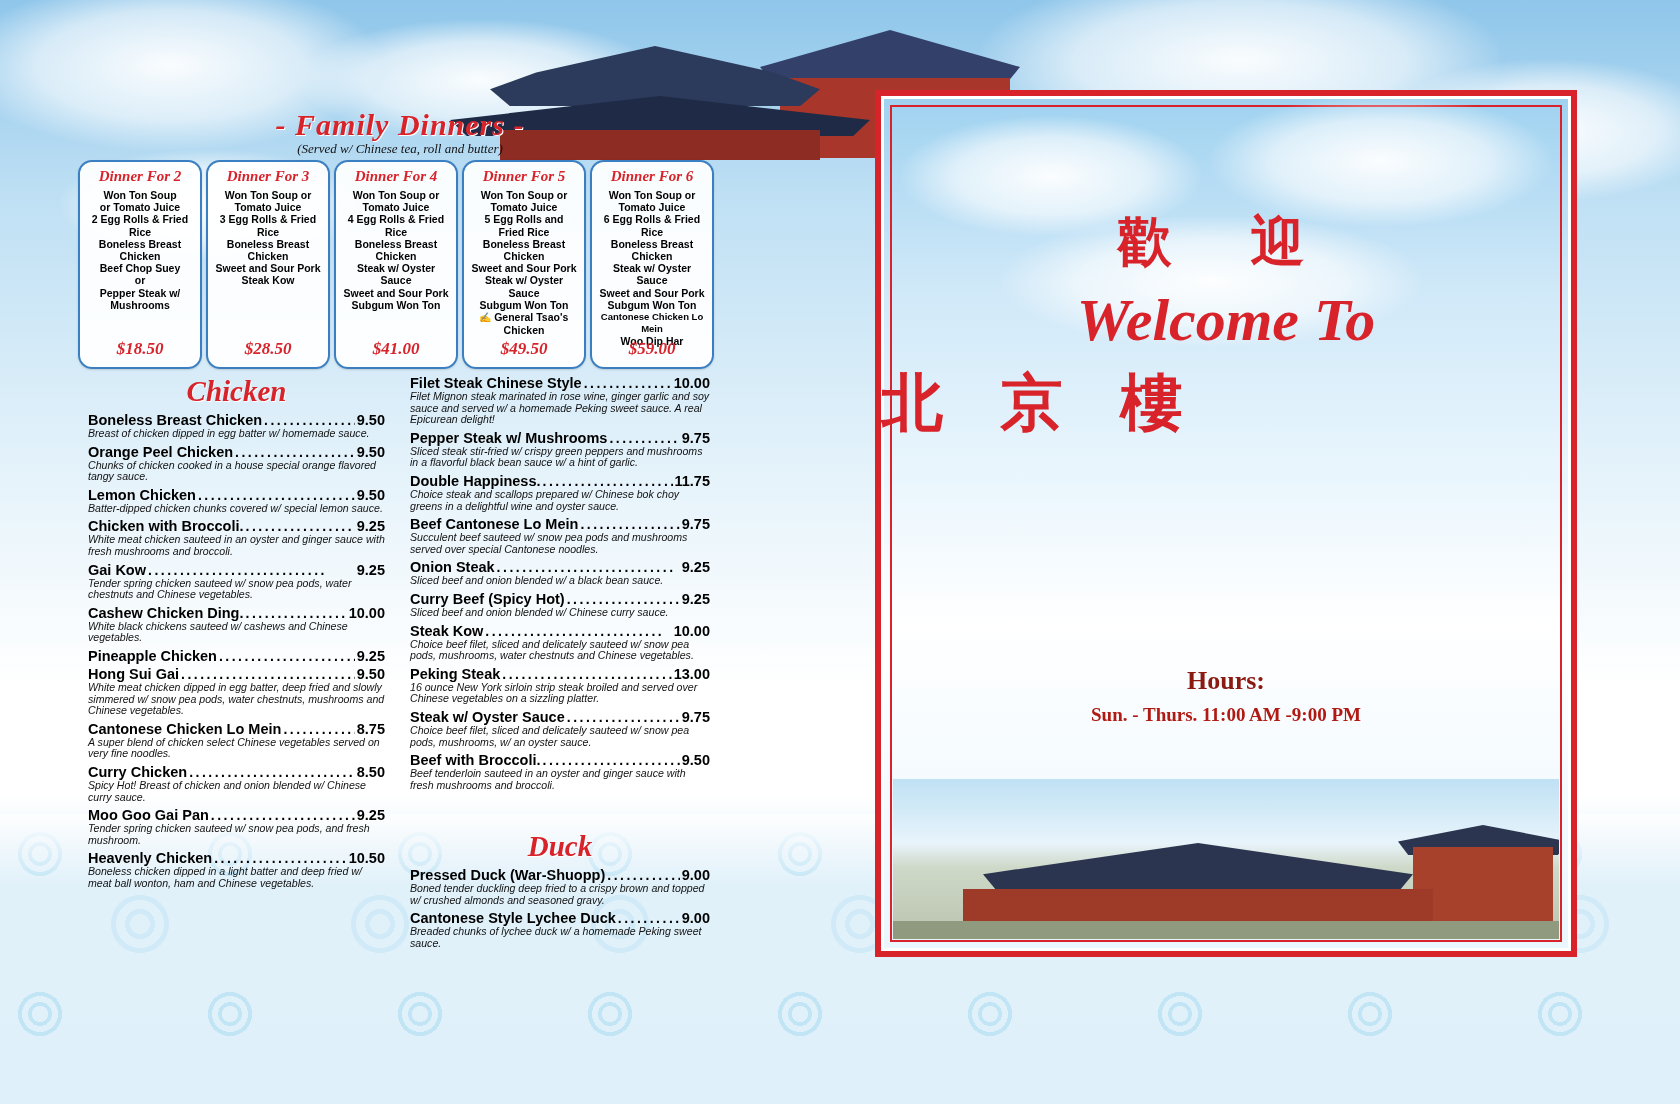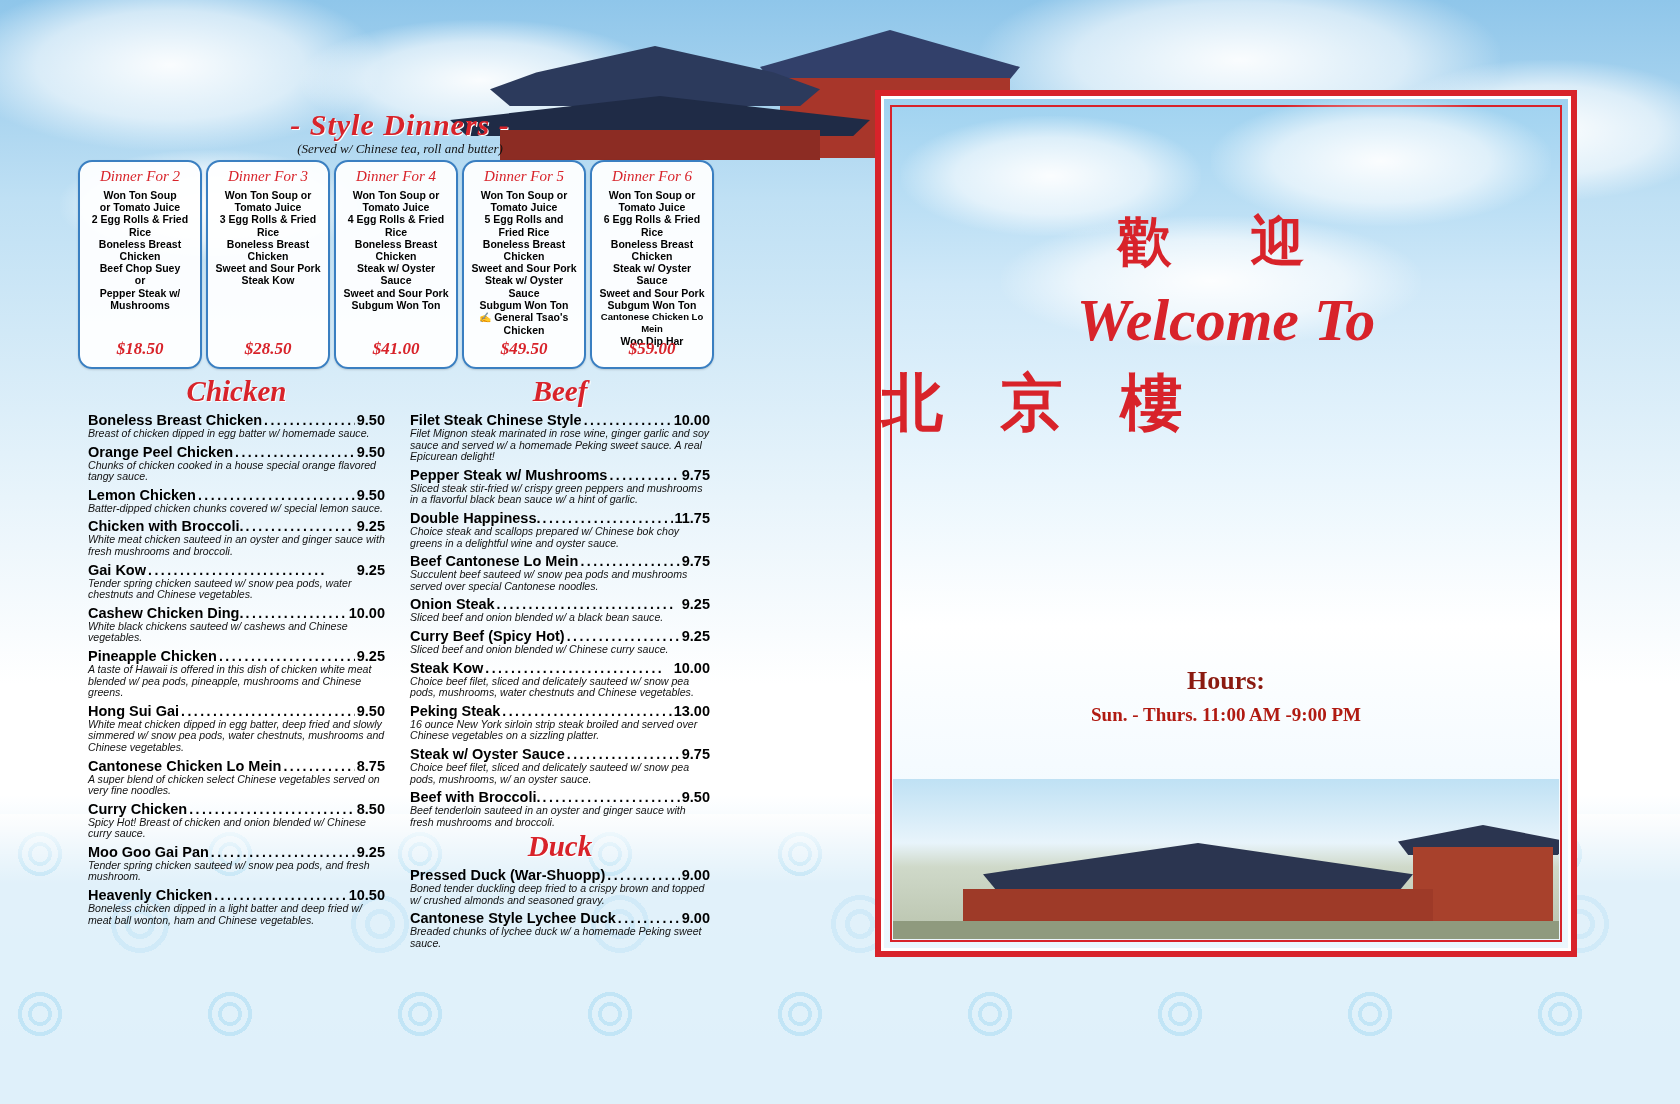--- a/index.html
+++ b/index.html
@@ -34,21 +34,21 @@
   .family-title{position:absolute;left:250px;top:108px;width:300px;text-align:center;color:#d8232a;
      font-family:"Liberation Serif",serif;font-style:italic;font-weight:bold;font-size:30px;letter-spacing:1px;
      text-shadow:1px 1px 0 #fff;}
   .family-sub{position:absolute;left:230px;top:141px;width:340px;text-align:center;font-size:13px;font-style:italic;
      font-family:"Liberation Serif",serif;color:#111;}
 
   .dinner-row{position:absolute;left:78px;top:160px;display:flex;gap:4px;}
   .dinner-card{width:120px;height:205px;border:2px solid #3a7fc1;border-radius:14px;background:rgba(255,255,255,.92);
      position:relative;box-shadow:0 1px 2px rgba(0,0,0,.15);}
   .dinner-card h3{margin:6px 0 4px;text-align:center;color:#d8232a;font-family:"Liberation Serif",serif;font-style:italic;
-     font-weight:normal;font-size:15px;}
+     font-weight:bold;font-size:15px;}
   .dinner-card ul{list-style:none;margin:0;padding:0 4px;text-align:center;}
   .dinner-card li{font-size:10.5px;line-height:12.2px;font-weight:bold;color:#000;}
   .dinner-card .price{position:absolute;left:0;right:0;bottom:8px;text-align:center;color:#d8232a;
      font-family:"Liberation Serif",serif;font-style:italic;font-weight:bold;font-size:17px;}
   .tsao{font-size:10.5px;}
   .tsao:before{content:"\270D";color:#d8232a;font-size:10px;margin-right:2px;}
 
   .section-title{color:#d8232a;font-family:"Liberation Serif",serif;font-style:italic;font-weight:bold;font-size:29px;
      text-align:center;text-shadow:1px 1px 0 #fff;margin:0 0 4px;}
 
@@ -113,21 +113,21 @@
 <div class="roof-top">
   <div class="r3"></div>
     <div class="base2"></div>
   <div class="r1"></div>
     <div class="r2"></div>
     <div class="base"></div>
 </div>
 
 <div class="left-page">
 
-  <div class="family-title">- Style Dinners -</div>
+  <div class="family-title">- Family Dinners -</div>
   <div class="family-sub">(Served w/ Chinese tea, roll and butter)</div>
 
   <div class="dinner-row">
 
     <div class="dinner-card">
       <h3>Dinner For 2</h3>
       <ul>
         <li>Won Ton Soup</li>
         <li>or Tomato Juice</li>
         <li>2 Egg Rolls &amp; Fried Rice</li>
@@ -252,21 +252,20 @@
           <span class="pr">10.00</span>
         </div>
         <div class="desc">White black chickens sauteed w/ cashews and Chinese vegetables.</div>
       </div>
     <div class="item">
         <div class="line">
           <span class="nm">Pineapple Chicken</span>
           <span class="dots">............................</span>
           <span class="pr">9.25</span>
         </div>
-        <div class="desc">A taste of Hawaii is offered in this dish of chicken white meat blended w/ pea pods, pineapple, mushrooms and Chinese greens.</div>
       </div>
     <div class="item">
         <div class="line">
           <span class="nm">Hong Sui Gai</span>
           <span class="dots">............................</span>
           <span class="pr">9.50</span>
         </div>
         <div class="desc">White meat chicken dipped in egg batter, deep fried and slowly simmered w/ snow pea pods, water chestnuts, mushrooms and Chinese vegetables.</div>
       </div>
     <div class="item">
@@ -297,21 +296,20 @@
         <div class="line">
           <span class="nm">Heavenly Chicken</span>
           <span class="dots">............................</span>
           <span class="pr">10.50</span>
         </div>
         <div class="desc">Boneless chicken dipped in a light batter and deep fried w/ meat ball wonton, ham and Chinese vegetables.</div>
       </div>
   </div>
 
   <div class="col col-right">
-    <div class="section-title">Beef</div>
 
     <div class="item">
         <div class="line">
           <span class="nm">Filet Steak Chinese Style</span>
           <span class="dots">............................</span>
           <span class="pr">10.00</span>
         </div>
         <div class="desc">Filet Mignon steak marinated in rose wine, ginger garlic and soy sauce and served w/ a homemade Peking sweet sauce. A real Epicurean delight!</div>
       </div>
     <div class="item">

